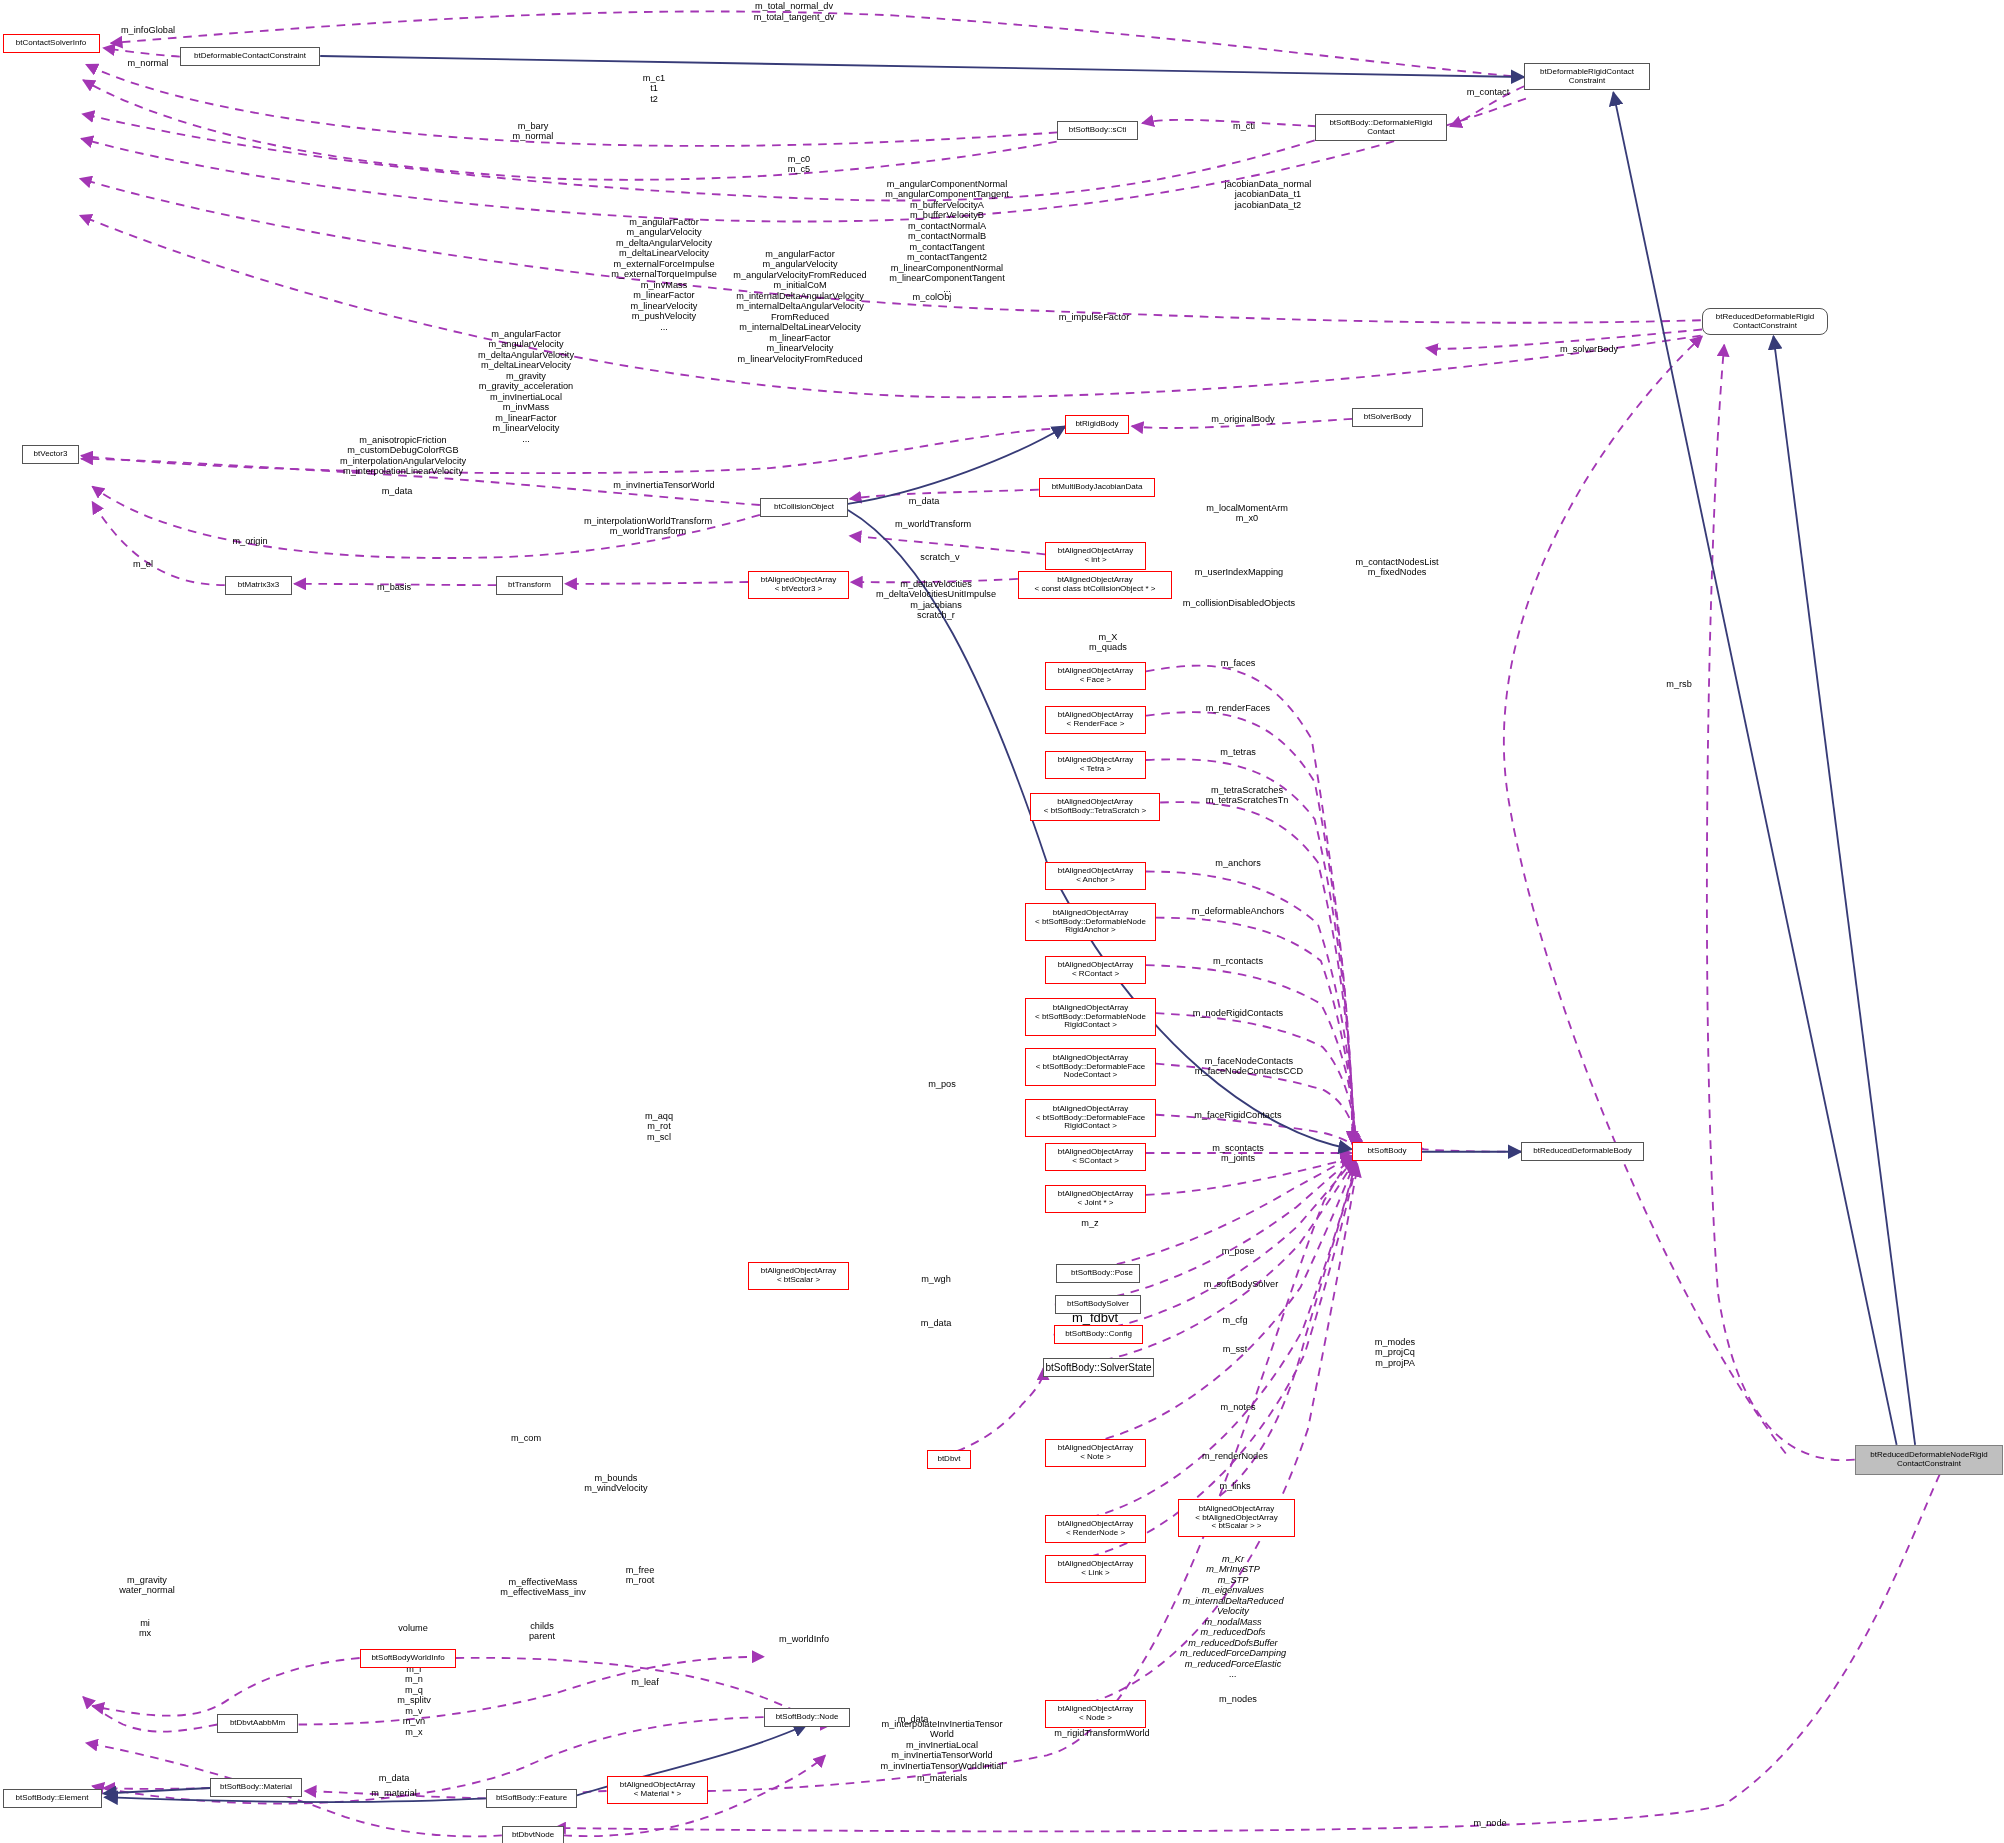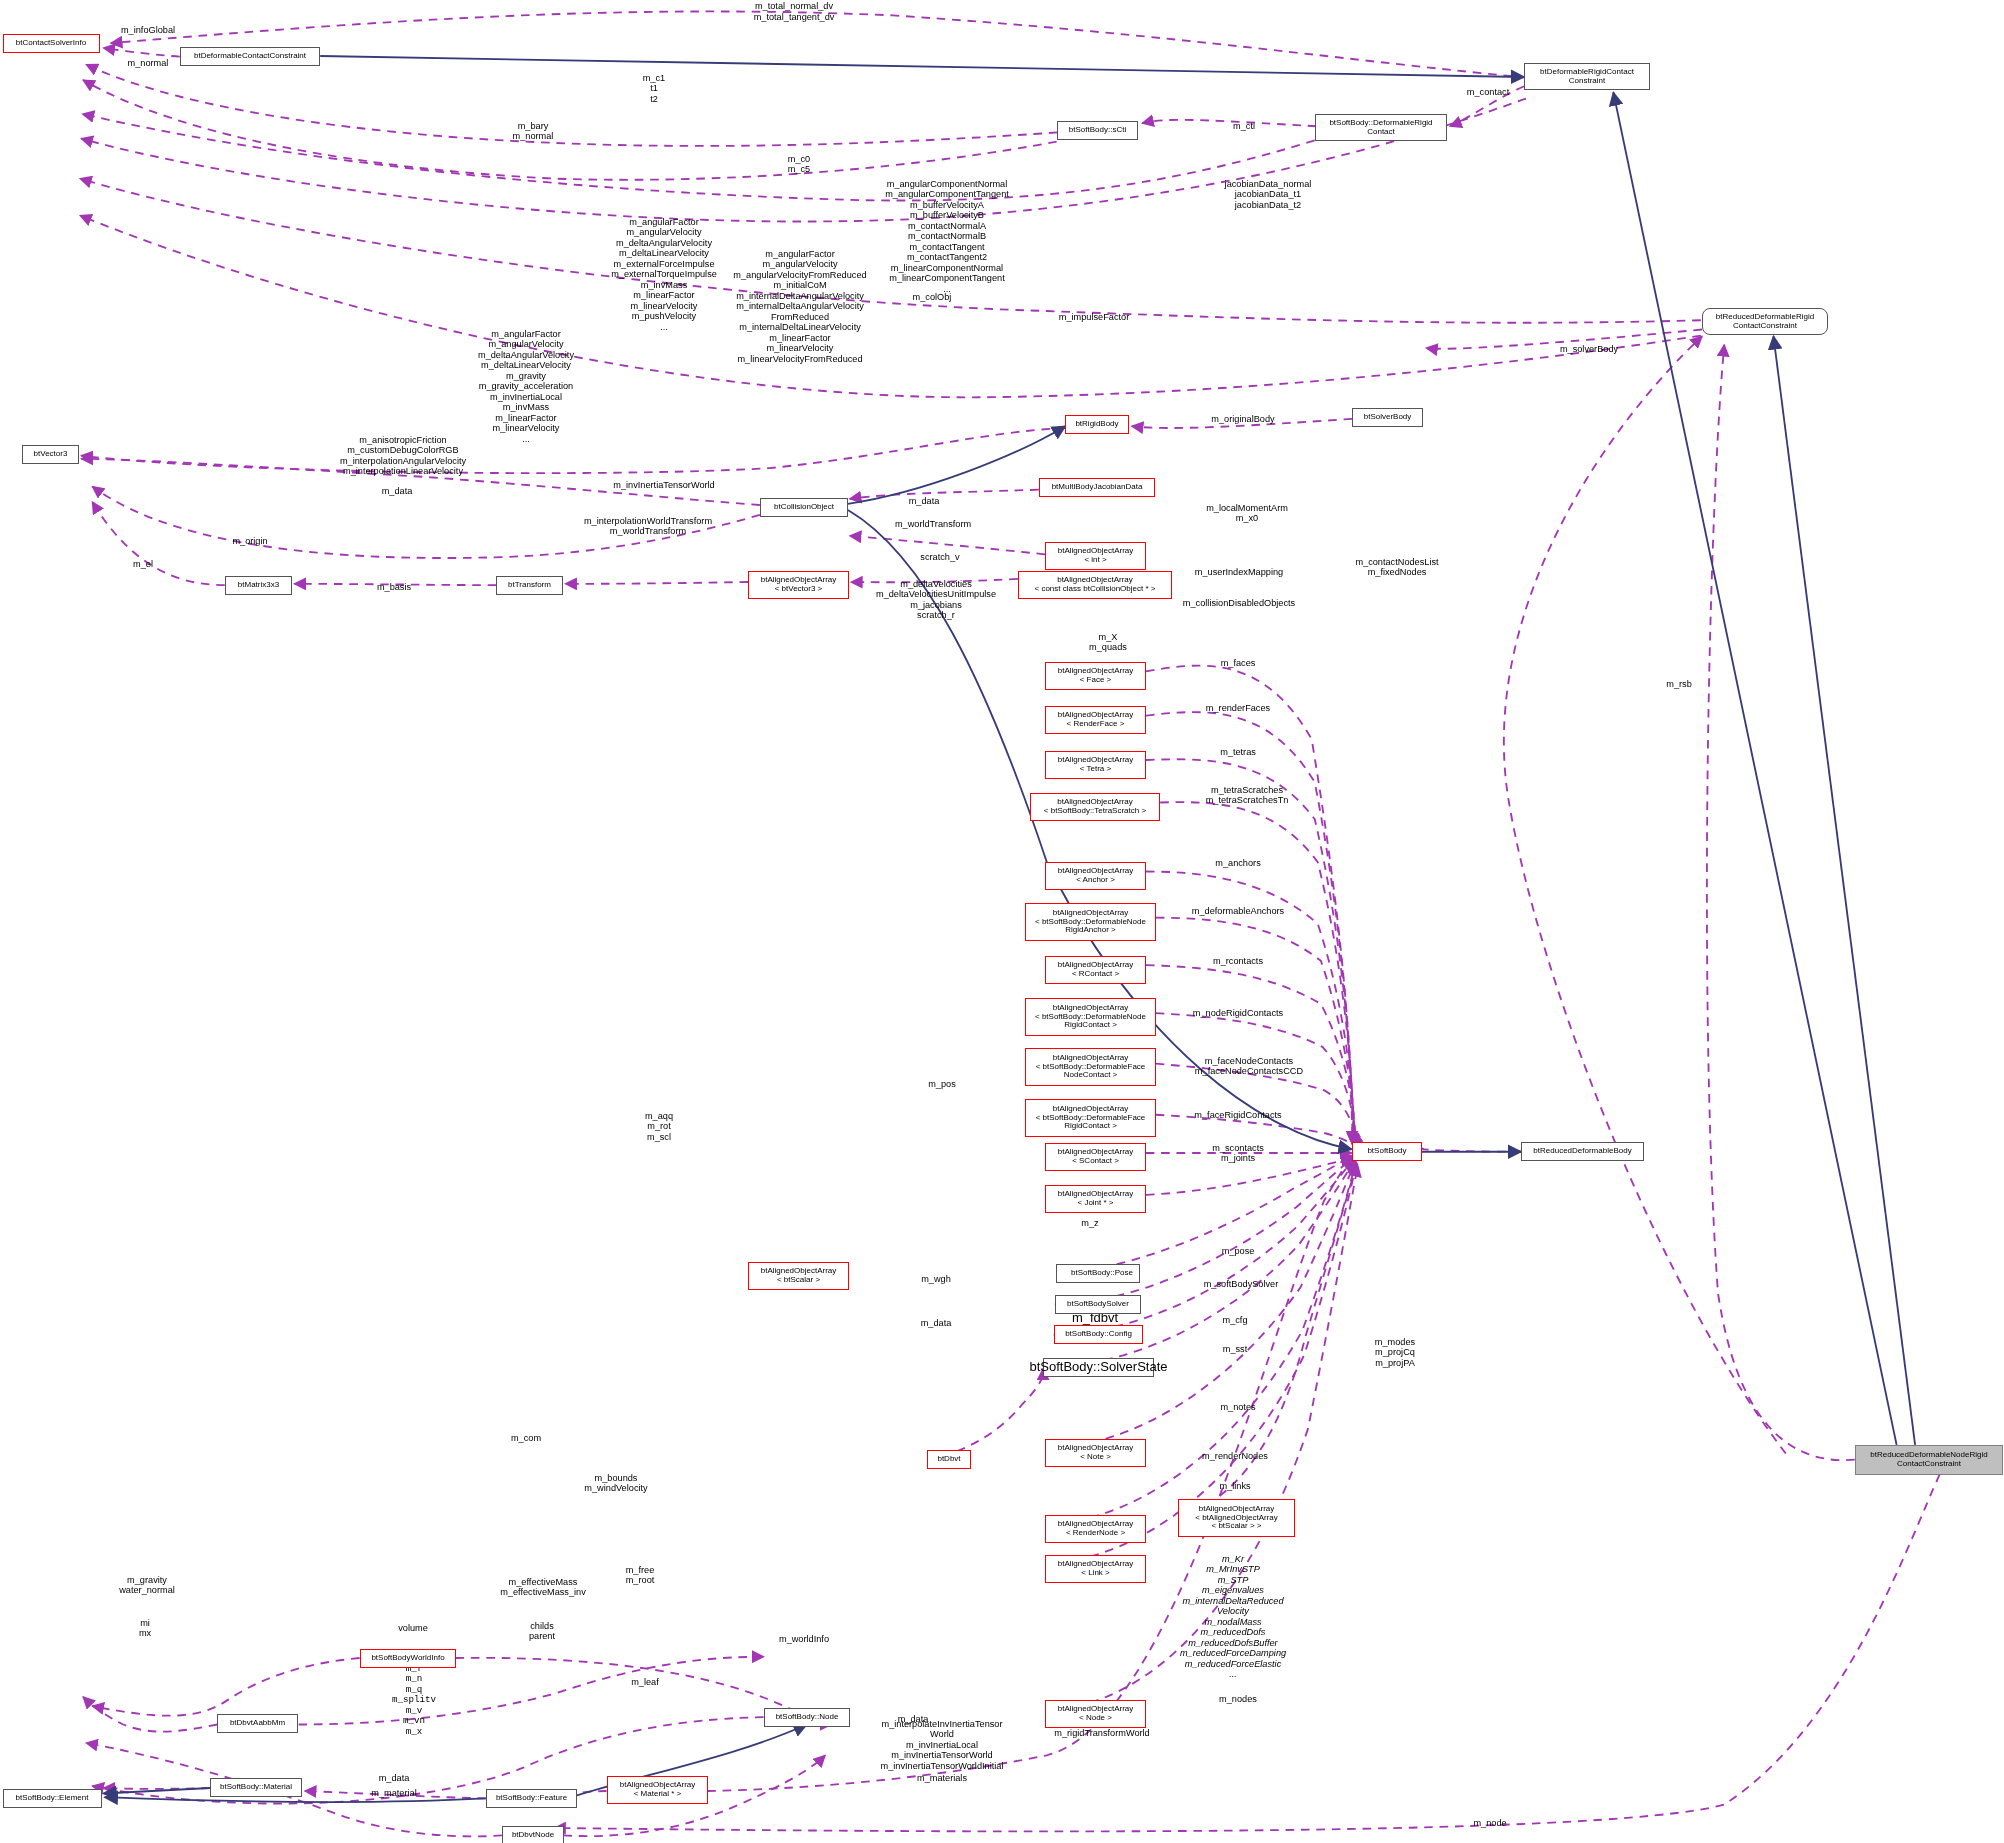--- a/index.html
+++ b/index.html
@@ -182,21 +182,21 @@
 &lt; SContact &gt;</div>
     <div class="node red" style="left: 1045px; top: 1185px; width: 101px; height: 28px; font-size: 8px;">btAlignedObjectArray
 &lt; Joint * &gt;</div>
     <div class="node red" style="left: 1352px; top: 1142px; width: 70px; height: 18.5px; font-size: 8px;">btSoftBody</div>
     <div class="node grey" style="left: 1521px; top: 1142px; width: 123px; height: 18.5px; font-size: 8px;">btReducedDeformableBody</div>
     <div class="node red" style="left: 748px; top: 1262px; width: 101px; height: 28px; font-size: 8px;">btAlignedObjectArray
 &lt; btScalar &gt;</div>
     <div class="node grey" style="left: 1056px; top: 1264px; width: 84px; height: 18.5px; font-size: 8px; padding-left: 8px;">btSoftBody::Pose</div>
     <div class="node grey" style="left: 1055px; top: 1295px; width: 86px; height: 18.5px; font-size: 8px;">btSoftBodySolver</div>
     <div class="node red" style="left: 1054px; top: 1325px; width: 89px; height: 18.5px; font-size: 8px;">btSoftBody::Config</div>
-    <div class="node grey" style="left: 1043px; top: 1358px; width: 111px; height: 18.5px; font-size: 13px;">btSoftBody::SolverState</div>
+    <div class="node grey" style="left: 1043px; top: 1358px; width: 111px; height: 18.5px; font-size: 10px;">btSoftBody::SolverState</div>
     <div class="node red" style="left: 927px; top: 1450px; width: 44px; height: 18.5px; font-size: 8px;">btDbvt</div>
     <div class="node red" style="left: 1045px; top: 1439px; width: 101px; height: 28px; font-size: 8px;">btAlignedObjectArray
 &lt; Note &gt;</div>
     <div class="node red" style="left: 1178px; top: 1499px; width: 117px; height: 38px; font-size: 8px;">btAlignedObjectArray
 &lt; btAlignedObjectArray
 &lt; btScalar &gt; &gt;</div>
     <div class="node red" style="left: 1045px; top: 1515px; width: 101px; height: 28px; font-size: 8px;">btAlignedObjectArray
 &lt; RenderNode &gt;</div>
     <div class="node red" style="left: 1045px; top: 1555px; width: 101px; height: 28px; font-size: 8px;">btAlignedObjectArray
 &lt; Link &gt;</div>
@@ -358,21 +358,21 @@
     <div class="edge-label" style="left: 147px; top: 1575px; font-size: 9.2px;">m_gravity
 water_normal</div>
     <div class="edge-label" style="left: 543px; top: 1577px; font-size: 9.2px;">m_effectiveMass
 m_effectiveMass_inv</div>
     <div class="edge-label" style="left: 145px; top: 1618px; font-size: 9.2px;">mi
 mx</div>
     <div class="edge-label" style="left: 413px; top: 1623px; font-size: 9.2px;">volume</div>
     <div class="edge-label" style="left: 542px; top: 1621px; font-size: 9.2px;">childs
 parent</div>
     <div class="edge-label" style="left: 804px; top: 1634px; font-size: 9.2px;">m_worldInfo</div>
-    <div class="edge-label" style="left: 414px; top: 1664px; font-size: 9.2px; font-family: Liberation Mono, monospace;">m_f
+    <div class="edge-label" style="left: 414px; top: 1664px; font-size: 9.2px;">m_f
 m_n
 m_q
 m_splitv
 m_v
 m_vn
 m_x</div>
     <div class="edge-label" style="left: 645px; top: 1677px; font-size: 9.2px;">m_leaf</div>
     <div class="edge-label" style="left: 1238px; top: 1694px; font-size: 9.2px;">m_nodes</div>
     <div class="edge-label" style="left: 913px; top: 1714px; font-size: 9.2px;">m_data</div>
     <div class="edge-label" style="left: 942px; top: 1719px; font-size: 9.2px;">m_interpolateInvInertiaTensor

